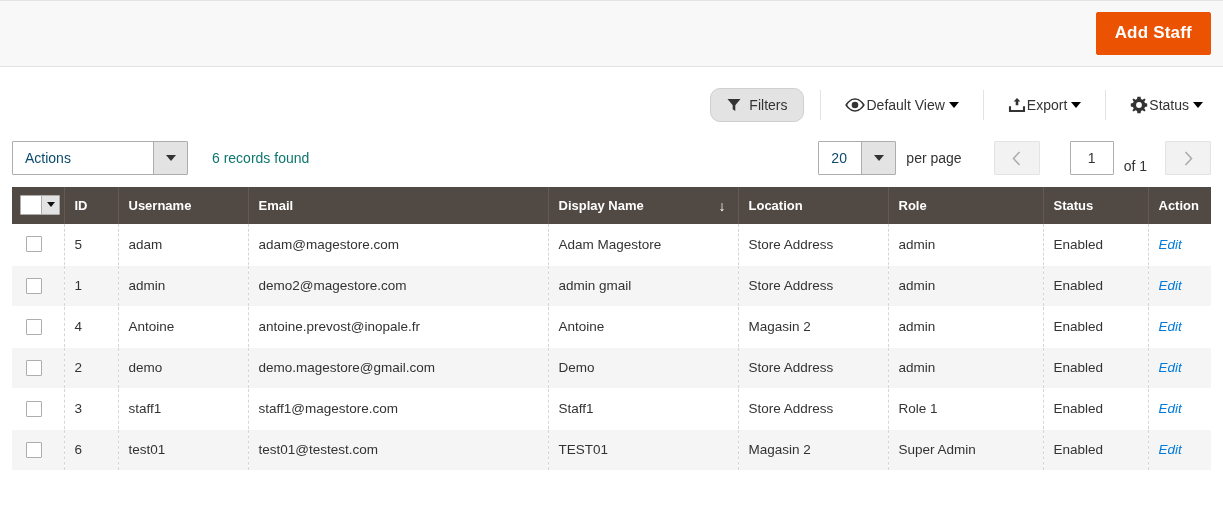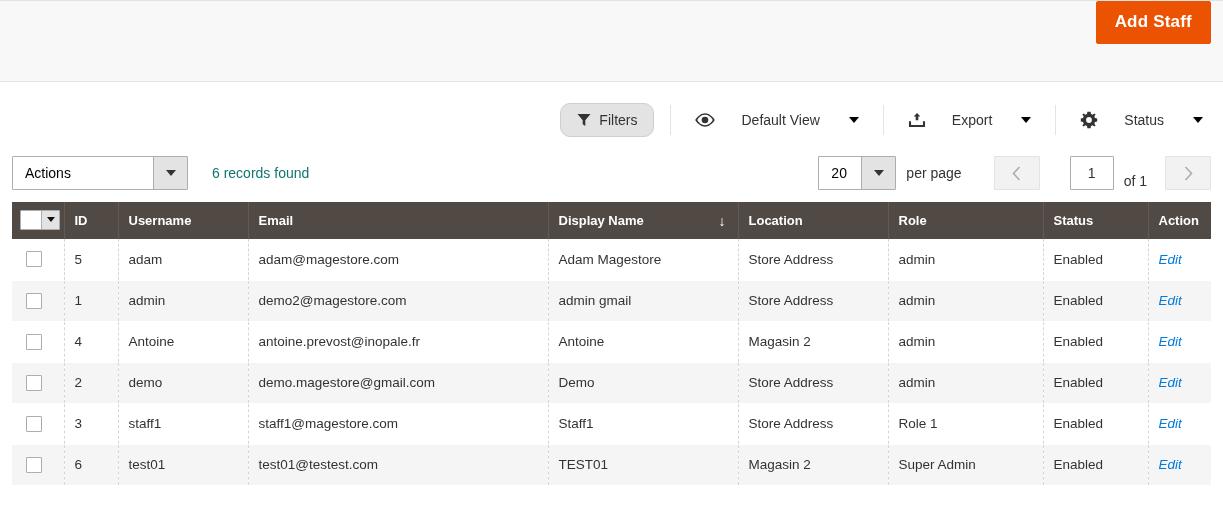--- a/index.html
+++ b/index.html
@@ -9,26 +9,26 @@
     height: 527px;
     background: #ffffff;
     font-family: "Liberation Sans", sans-serif;
     font-size: 14px;
     color: #333333;
     overflow: hidden;
   }
 
   
   .page-actions-bar {
-    height: 82px;
+    height: 67px;
     background: #f8f8f8;
     border-top: 1px solid #e3e3e3;
     border-bottom: 1px solid #e3e3e3;
     display: flex;
-    align-items: flex-start;
+    align-items: center;
     justify-content: flex-end;
     padding: 0 12px;
   }
   .btn-primary {
     background: #eb5202;
     color: #ffffff;
     border: 1px solid #eb5202;
     border-radius: 2px;
     font-size: 17px;
     font-weight: bold;
@@ -70,21 +70,21 @@
   .toolbar-sep {
     width: 1px;
     height: 30px;
     background: #e3e3e3;
     margin: 0 16px;
   }
 
   .dropdown-ctl {
     display: inline-flex;
     align-items: center;
-    gap: 26px;
+    gap: 1px;
     padding: 9px 8px;
     font-size: 14px;
     color: #333;
     cursor: pointer;
     line-height: 1;
     white-space: nowrap;
   }
   .dropdown-ctl .caret {
     width: 0; height: 0;
     border-left: 5px solid transparent;
@@ -117,21 +117,21 @@
     border-radius: 1px;
     background: #ffffff;
     height: 34px;
     cursor: pointer;
   }
   .select-box .sel-label {
     display: flex;
     align-items: center;
     padding: 0 12px;
     font-size: 14px;
-    color: #000000;
+    color: #0c4a6e;
   }
   .select-box .sel-arrow {
     width: 34px;
     background: #e3e3e3;
     border-left: 1px solid #adadad;
     display: flex;
     align-items: center;
     justify-content: center;
   }
   .select-box .sel-arrow i {

